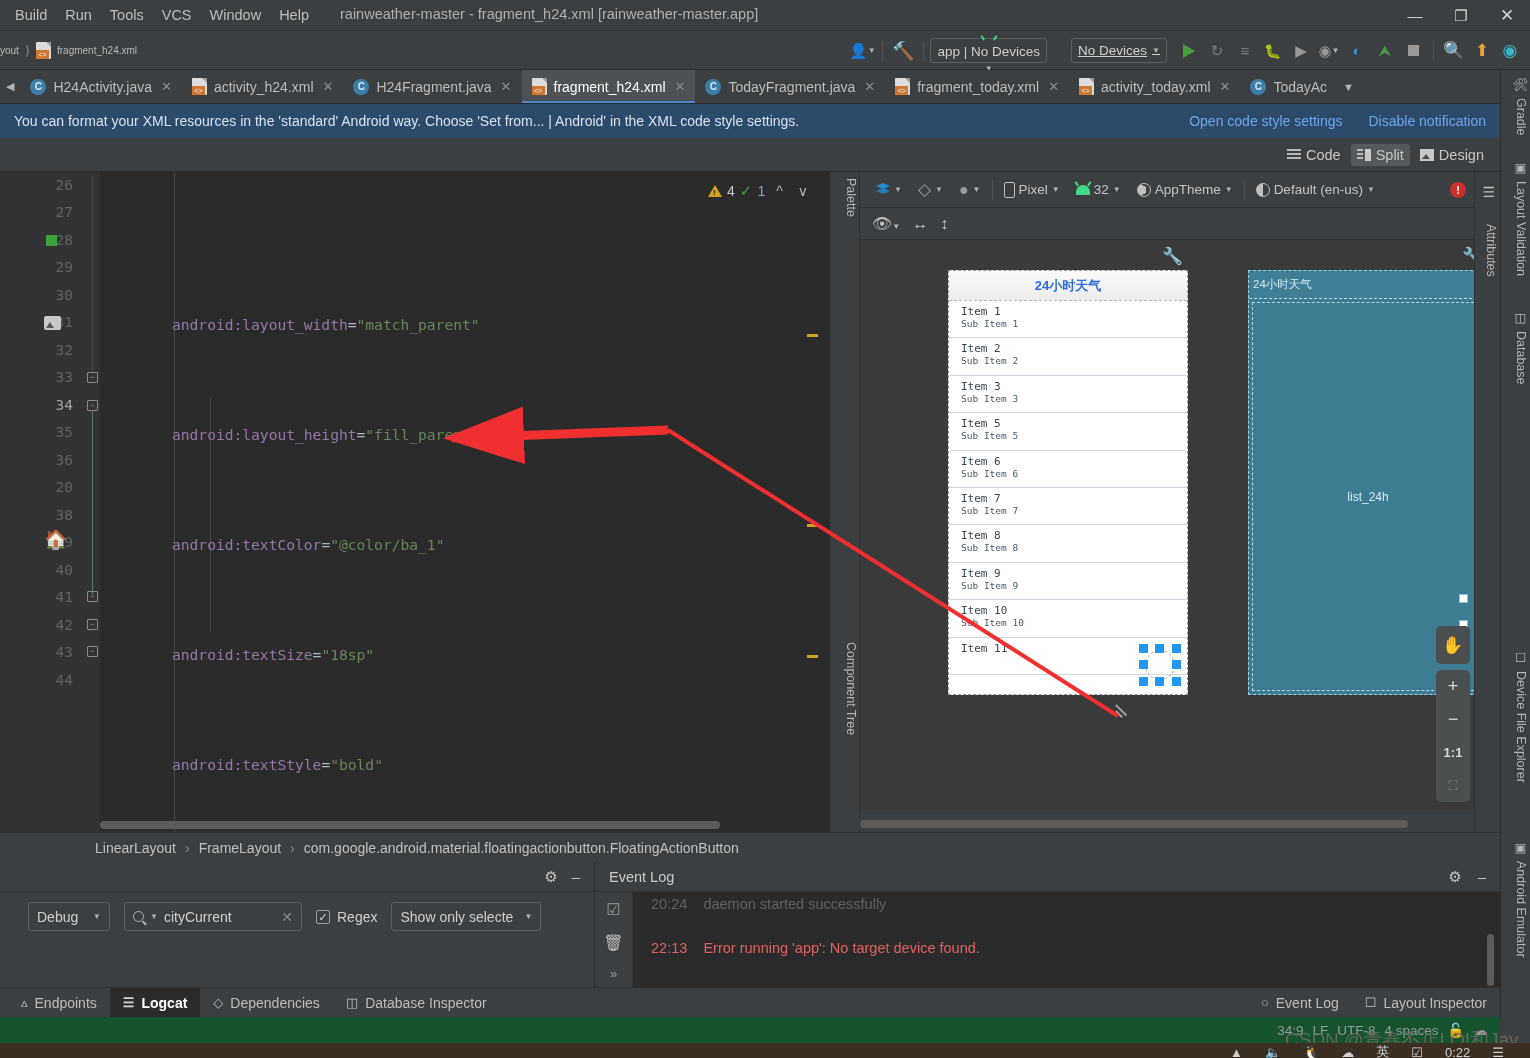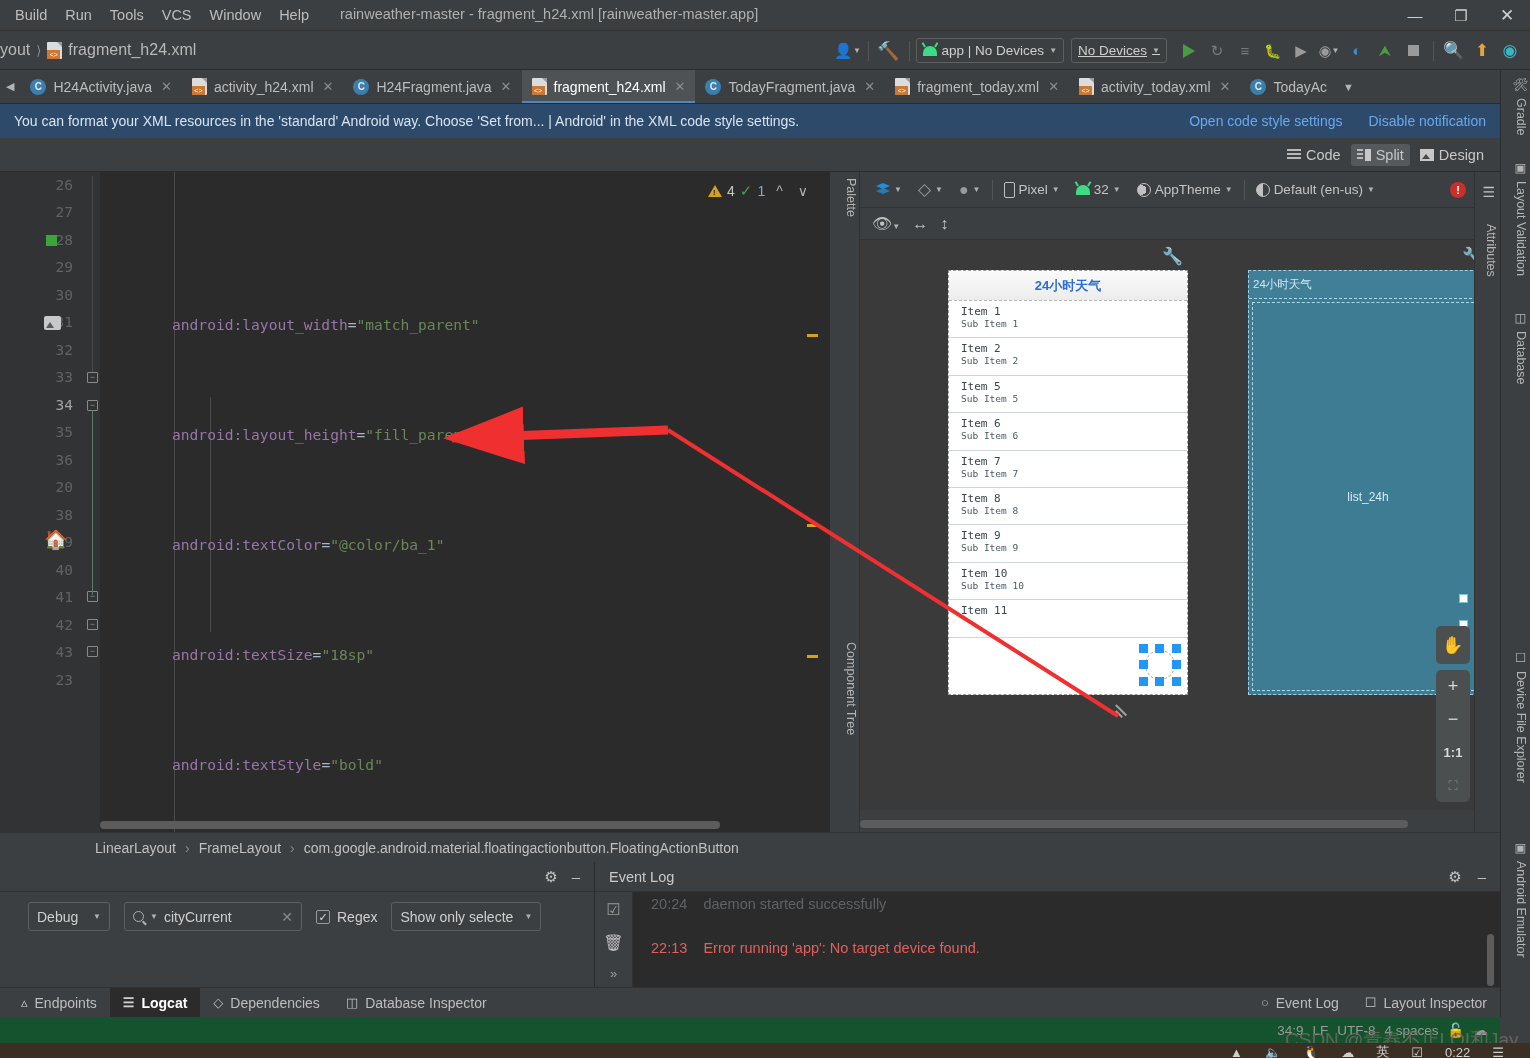--- a/index.html
+++ b/index.html
@@ -35,21 +35,21 @@
   }
   .win-btn:last-child { font-size: 17px; }
 
   
   .navbar {
     position: absolute; left: 0; top: 31px; width: 1530px; height: 39px;
     background: #3c3f41; display: flex; align-items: center;
     border-bottom: 1px solid #2b2b2b;
   }
   .crumb-left { display: flex; align-items: center; padding-left: 0px; gap: 6px; }
-  .crumb-text { font-size: 16px; color: #b8b8b8; }
+  .crumb-text { font-size: 10px; color: #b8b8b8; }
   .crumb-sep { color: #8a8a8a; font-size: 13px; }
   .xml-icon {
     width: 15px; height: 17px; position: relative; display: inline-block;
     background: #dcdcdc; border-radius: 1px;
   }
   .xml-icon::after {
     content: "<>"; position: absolute; left: 0; bottom: 0;
     width: 13px; height: 9px; background: #cc7832; color: #fff;
     font-size: 7px; line-height: 9px; text-align: center;
     font-family: "Liberation Sans", sans-serif;
@@ -529,21 +529,21 @@
       <span class="xml-icon"></span>
       <span class="crumb-text">fragment_h24.xml</span>
     </div>
 
     <div class="toolbar-right">
       <div class="tb-ico">👤<span class="caret">▼</span></div>
       <div class="tb-sep"></div>
       <div class="tb-ico" style="color:#4a9c41;font-size:18px;">🔨</div>
       <div class="tb-sep"></div>
 
-      <div class="combo" style="margin-right:7px;">
+      <div class="combo" style="margin-right:24px;flex-direction:column;">
         <span class="droid"></span>
         <span>app | No Devices</span>
         <span class="caret">▼</span>
       </div>
       <div class="combo" style="margin-right:8px;text-decoration:underline;">
         <span>No Devices</span>
         <span class="caret">▼</span>
       </div>
 
       <div class="tb-ico">
@@ -652,21 +652,21 @@
       <div class="bm cur" style="top:225px">34</div>
       <div class="bm" style="top:252px">35</div>
       <div class="bm" style="top:280px">36</div>
       <div class="bm" style="top:307px">20</div>
       <div class="bm" style="top:335px">38</div>
       <div class="bm" style="top:362px">39</div>
       <div class="bm" style="top:390px">40</div>
       <div class="bm" style="top:417px">41</div>
       <div class="bm" style="top:445px">42</div>
       <div class="bm" style="top:472px">43</div>
-      <div class="bm" style="top:500px">23</div>
+      <div class="bm" style="top:500px">44</div>
 
       <div class="green-sq" style="left:46px; top:63px"></div>
       <div class="img-ico" style="left:44px; top:144px"></div>
       <div class="home-ico" style="left:44px; top:358px">🏠</div>
 
       <div class="fold-col">
         <div class="fold" style="top:200px">−</div>
         <div class="fold" style="top:228px">−</div>
         <div class="fold" style="top:419px">−</div>
         <div class="fold" style="top:447px">−</div>
@@ -796,20 +796,24 @@
       <div class="device">
         <div class="dev-header">24小时天气</div>
         <div class="dev-list">
           <div class="dev-row">
               <div class="t1">Item 1</div>
               <div class="t2">Sub Item 1</div>
             </div>
           <div class="dev-row">
               <div class="t1">Item 2</div>
               <div class="t2">Sub Item 2</div>
+            </div>
+          <div class="dev-row">
+              <div class="t1">Item 3</div>
+              <div class="t2">Sub Item 3</div>
             </div>
           <div class="dev-row">
               <div class="t1">Item 5</div>
               <div class="t2">Sub Item 5</div>
             </div>
           <div class="dev-row">
               <div class="t1">Item 6</div>
               <div class="t2">Sub Item 6</div>
             </div>
           <div class="dev-row">

